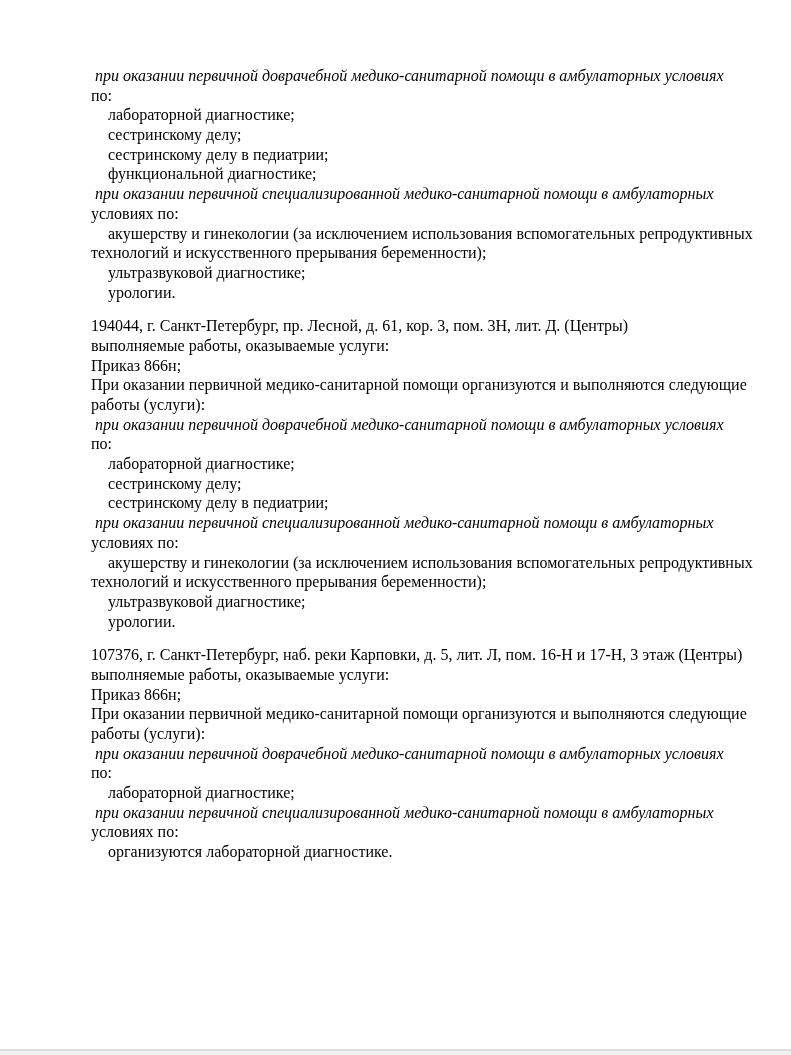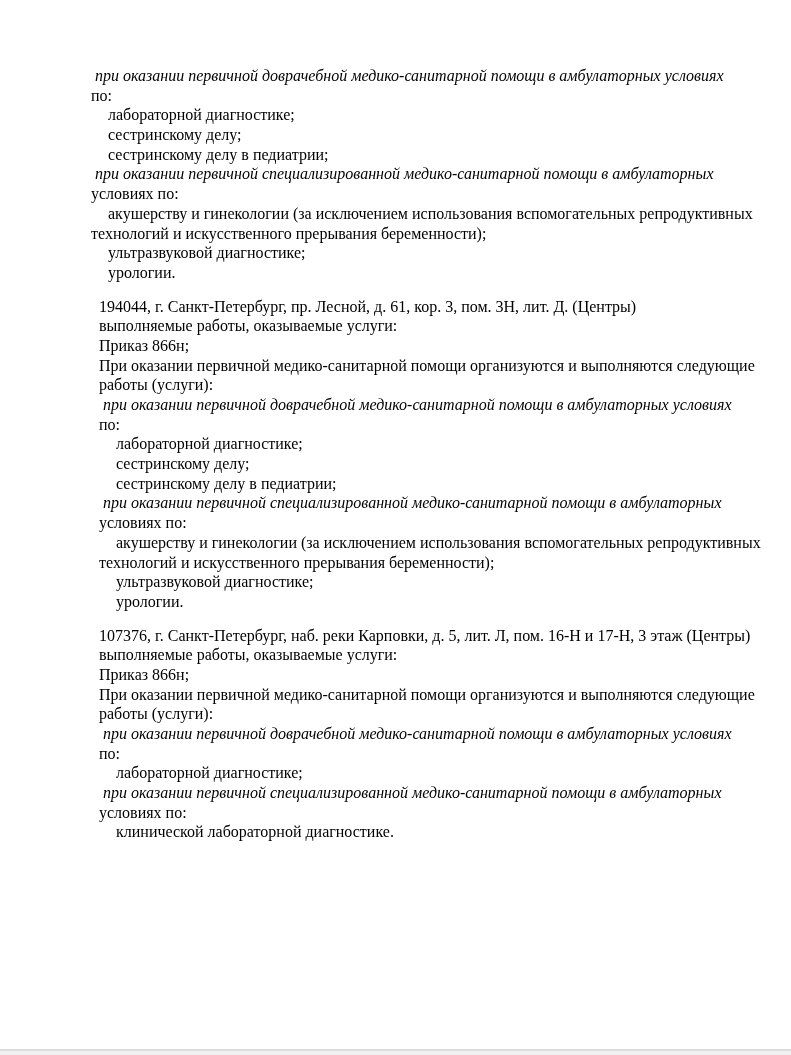--- a/index.html
+++ b/index.html
@@ -17,21 +17,20 @@
     color: #000000;
   }
   .doc {
     position: absolute;
     top: 66px;
     left: 91px;
     right: 28px;
   }
   .section + .section {
     margin-top: 14px;
-    margin-left: 8px;
   }
   .line {
     white-space: nowrap;
     line-height: 19.7px;
     height: 19.7px;
   }
   .indent-0 { padding-left: 0; }
   .indent-1 { padding-left: 4px; font-style: italic; }
   .indent-2 { padding-left: 17px; }
   .hscrollbar {
@@ -47,20 +46,21 @@
 </head>
 <body style="background: rgb(255, 255, 255); color: rgb(0, 0, 0);">
 
 <div class="doc">
     <div class="section">
       <div class="line indent-1">при оказании первичной доврачебной медико-санитарной помощи в амбулаторных условиях</div>
       <div class="line indent-0">по:</div>
       <div class="line indent-2">лабораторной диагностике;</div>
       <div class="line indent-2">сестринскому делу;</div>
       <div class="line indent-2">сестринскому делу в педиатрии;</div>
+      <div class="line indent-2">функциональной диагностике;</div>
       <div class="line indent-1">при оказании первичной специализированной медико-санитарной помощи в амбулаторных</div>
       <div class="line indent-0">условиях по:</div>
       <div class="line indent-2">акушерству и гинекологии (за исключением использования вспомогательных репродуктивных</div>
       <div class="line indent-0">технологий и искусственного прерывания беременности);</div>
       <div class="line indent-2">ультразвуковой диагностике;</div>
       <div class="line indent-2">урологии.</div>
     </div>
     <div class="section">
       <div class="line indent-0">194044, г. Санкт-Петербург, пр. Лесной, д. 61, кор. 3, пом. 3Н, лит. Д. (Центры)</div>
       <div class="line indent-0">выполняемые работы, оказываемые услуги:</div>
@@ -83,17 +83,17 @@
       <div class="line indent-0">107376, г. Санкт-Петербург, наб. реки Карповки, д. 5, лит. Л, пом. 16-Н и 17-Н, 3 этаж (Центры)</div>
       <div class="line indent-0">выполняемые работы, оказываемые услуги:</div>
       <div class="line indent-0">Приказ 866н;</div>
       <div class="line indent-0">При оказании первичной медико-санитарной помощи организуются и выполняются следующие</div>
       <div class="line indent-0">работы (услуги):</div>
       <div class="line indent-1">при оказании первичной доврачебной медико-санитарной помощи в амбулаторных условиях</div>
       <div class="line indent-0">по:</div>
       <div class="line indent-2">лабораторной диагностике;</div>
       <div class="line indent-1">при оказании первичной специализированной медико-санитарной помощи в амбулаторных</div>
       <div class="line indent-0">условиях по:</div>
-      <div class="line indent-2">клинической лабораторной диагностике.</div>
+      <div class="line indent-2">организуются лабораторной диагностике.</div>
     </div>
   </div>
 
 <div class="hscrollbar" style="background: rgb(241, 241, 241); border-top-color: rgb(220, 220, 220);"></div>
 
 </body></html>

